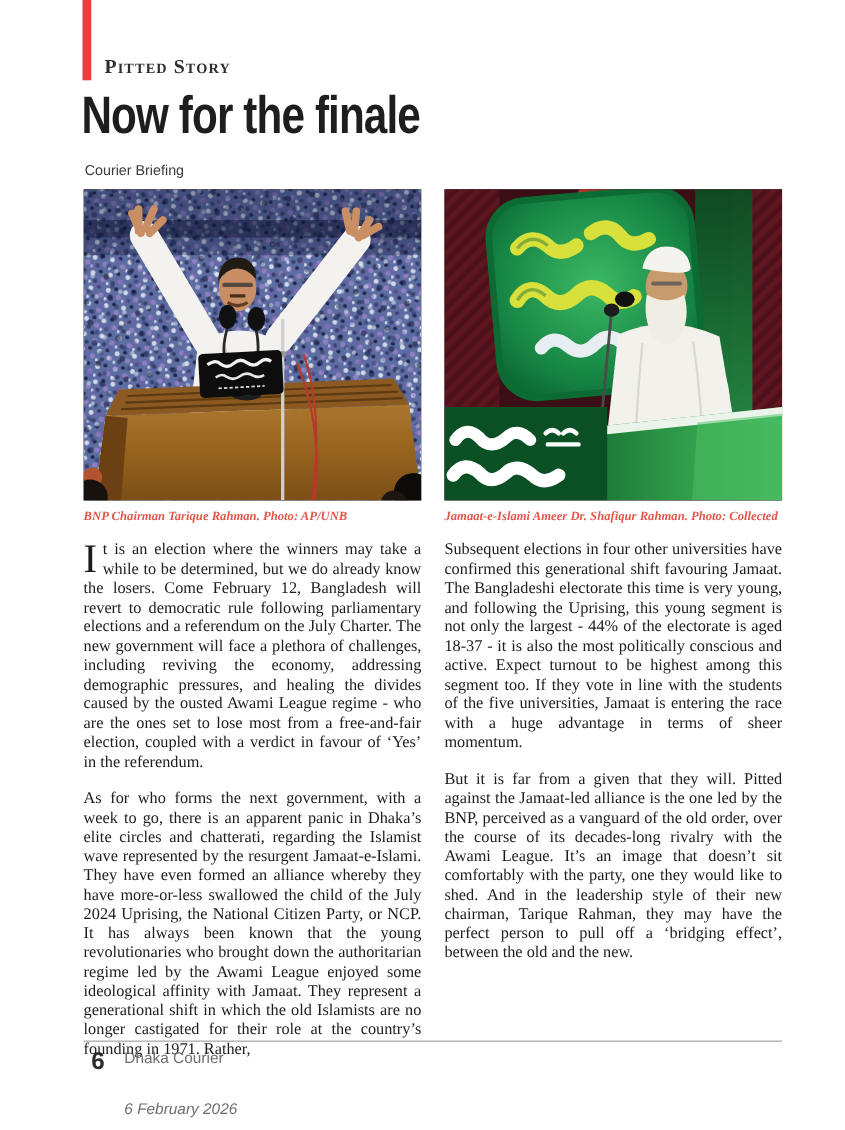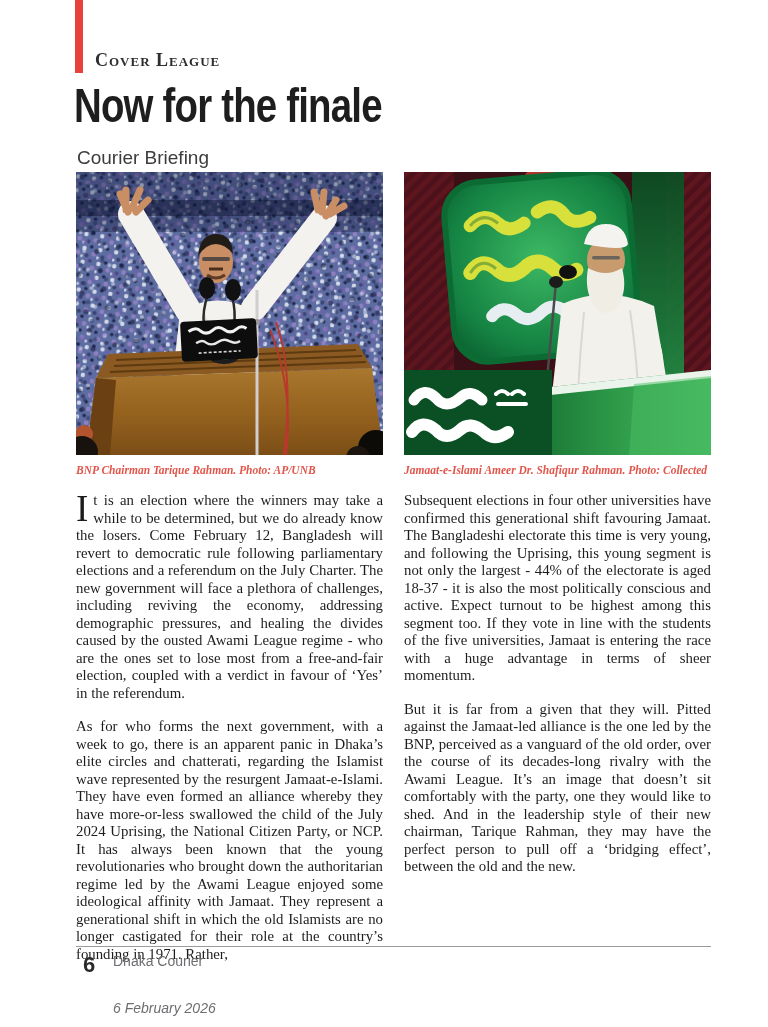--- a/index.html
+++ b/index.html
@@ -5,21 +5,21 @@
   html,body{margin:0;padding:0;background:#ffffff;}
   .page{position:relative;width:768px;height:1027px;background:#ffffff;overflow:hidden;
         font-family:"Liberation Serif",serif;color:#1c1c1c;}
   .red-bar{position:absolute;left:75px;top:0;width:8px;height:73px;background:#e8413d;}
   .kicker{position:absolute;left:95px;top:50px;font-family:"Liberation Serif",serif;
           font-variant:small-caps;font-weight:bold;font-size:18px;letter-spacing:1px;color:#2e2e2e;}
   .title{position:absolute;left:74px;top:78px;font-family:"Liberation Sans",sans-serif;
          font-weight:800;font-size:48px;letter-spacing:-1px;color:#1e1e1e;
          transform:scaleX(.8);transform-origin:left top;white-space:nowrap;}
   .byline{position:absolute;left:77px;top:147px;font-family:"Liberation Sans",sans-serif;
-          font-size:19px;color:#3c3c3c;}
+          font-size:13px;color:#3c3c3c;}
   .photo{position:absolute;top:172px;width:307px;height:283px;overflow:hidden;background:#222;}
   .photo.left{left:76px;} .photo.right{left:404px;}
   .caption{position:absolute;top:464px;width:307px;font-family:"Liberation Serif",serif;
            font-style:italic;font-weight:bold;font-size:11.5px;color:#e2564b;}
   .caption.left{left:76px;} .caption.right{left:404px;}
   .col{position:absolute;top:492px;width:307px;text-align:justify;font-size:14.8px;
        line-height:17.5px;color:#1c1c1c;}
   .col.left{left:76px;} .col.right{left:404px;}
   .col p{margin:0 0 16px 0;}
   .dropcap{float:left;font-size:37px;line-height:30px;padding:2px 5px 0 0;font-weight:normal;color:#1c1c1c;}
@@ -29,21 +29,21 @@
   .footer-text{position:absolute;left:113px;top:955px;font-family:"Liberation Sans",sans-serif;
                font-size:14px;line-height:13px;color:#6d6e71;}
   .footer-text .date{font-style:italic;margin-top:34px;}
 </style>
 </head>
 <body>
 
 <div class="page">
 
   <div class="red-bar"></div>
-  <div class="kicker">Cover League</div>
+  <div class="kicker">Pitted Story</div>
   <h1 class="title" style="margin:0;">Now for the finale</h1>
   <div class="byline">Courier Briefing</div>
 
   <div class="photo left">
     <svg width="307" height="283" viewBox="0 0 307 283">
       <defs>
         <pattern id="crowd" width="16" height="14" patternUnits="userSpaceOnUse" patternTransform="rotate(8)">
           <rect width="16" height="14" fill="#5d6da1"></rect>
           <circle cx="3" cy="4" r="2.2" fill="#e8ecf5" opacity=".85"></circle>
           <circle cx="10" cy="2" r="1.8" fill="#20264d"></circle>

